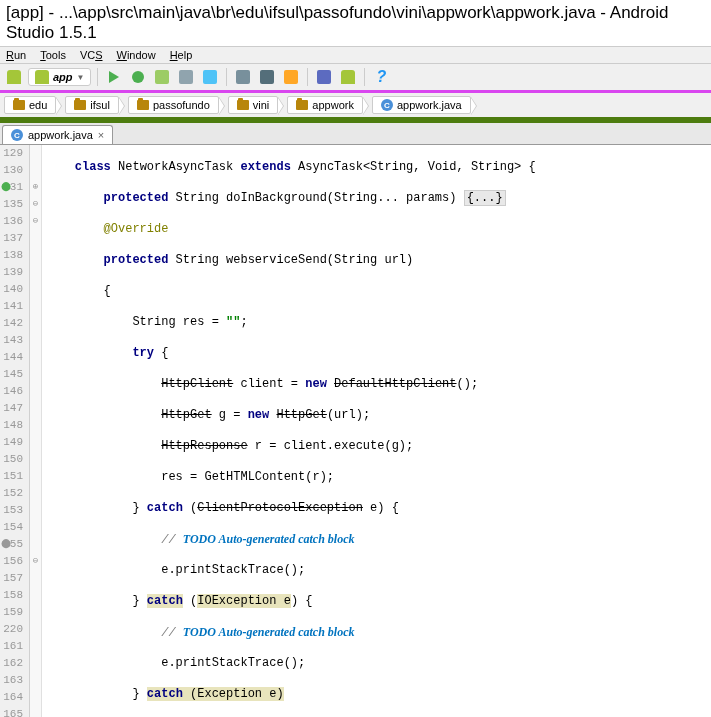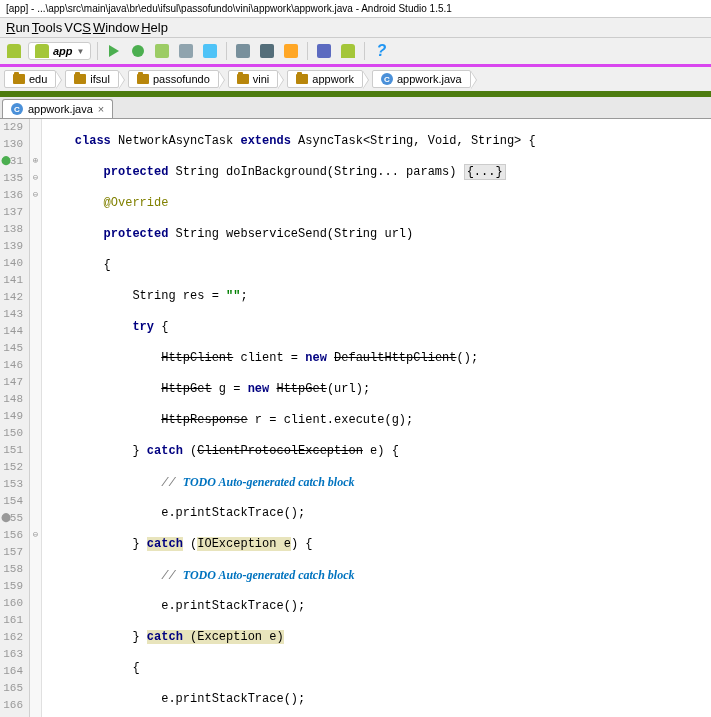--- a/index.html
+++ b/index.html
@@ -1,20 +1,20 @@
 <!DOCTYPE html>
 <html><head>
   <meta charset="utf-8">
   <style>
     * { margin: 0; padding: 0; box-sizing: border-box; }
     body { font-family: Tahoma, Arial, sans-serif; font-size: 11px; background: #f0f0f0; width: 711px; overflow: hidden; }
     
-    .title-bar { background: #fff; padding: 3px 6px; font-size: 10px; color: #000; border-bottom: 1px solid #ccc; }
-    
-    .menu-bar { background: #f0f0f0; padding: 2px 6px; font-size: 13px; display: flex; gap: 2px; border-bottom: 1px solid #ccc; }
+    .title-bar { background: #fff; padding: 3px 6px; font-size: 17px; color: #000; border-bottom: 1px solid #ccc; }
+    
+    .menu-bar { background: #f0f0f0; padding: 2px 6px; font-size: 11px; display: flex; gap: 14px; border-bottom: 1px solid #ccc; }
     .menu-item { cursor: pointer; color: #000; }
     .menu-item u { text-decoration: underline; }
     
     .toolbar { background: #f0f0f0; padding: 3px 4px; display: flex; align-items: center; gap: 4px; border-bottom: 3px solid #d946ef; font-style: italic; }
     .toolbar-item { width: 20px; height: 20px; display: flex; align-items: center; justify-content: center; cursor: pointer; }
     .toolbar-sep { width: 1px; height: 18px; background: #ccc; margin: 0 2px; }
     .module-selector { display: flex; align-items: center; background: #fff; border: 1px solid #ccc; border-radius: 3px; padding: 1px 6px; gap: 4px; font-size: 11px; font-weight: bold; }
     .dropdown-arrow { font-size: 8px; color: #666; }
     
     .breadcrumb { background: #f0f0f0; padding: 3px 4px; display: flex; align-items: center; gap: 1px; font-size: 11px; border-bottom: 6px solid #4d7c0f; }
@@ -170,21 +170,21 @@
     <div class="gutter-line">150</div>
     <div class="gutter-line">151</div>
     <div class="gutter-line">152</div>
     <div class="gutter-line">153</div>
     <div class="gutter-line">154</div>
     <div class="gutter-line"><span class="gutter-mark" style="color:#999">⬤</span><span>155</span></div>
     <div class="gutter-line">156</div>
     <div class="gutter-line">157</div>
     <div class="gutter-line">158</div>
     <div class="gutter-line">159</div>
-    <div class="gutter-line">160</div>
+    <div class="gutter-line">220</div>
     <div class="gutter-line">161</div>
     <div class="gutter-line">162</div>
     <div class="gutter-line">163</div>
     <div class="gutter-line">164</div>
     <div class="gutter-line">165</div>
     <div class="gutter-line">166</div>
   </div>
   <div class="fold-gutter">
     <div class="fold-line"></div>
       <div class="fold-line"></div>
@@ -226,20 +226,21 @@
 <div class="code-line"><span>    </span><span class="kw">class</span><span> NetworkAsyncTask </span><span class="kw">extends</span><span> AsyncTask&lt;String, Void, String&gt; {</span></div>
 <div class="code-line"><span>        </span><span class="kw">protected</span><span> String doInBackground(String... params) </span><span class="fold">{...}</span></div>
 <div class="code-line"><span>        </span><span class="ann">@Override</span></div>
 <div class="code-line"><span>        </span><span class="kw">protected</span><span> String webserviceSend(String url)</span></div>
 <div class="code-line"><span>        </span><span>{</span></div>
 <div class="code-line"><span>            </span><span>String res = </span><span class="str">""</span><span>;</span></div>
 <div class="code-line"><span>            </span><span class="kw">try</span><span> {</span></div>
 <div class="code-line"><span>                </span><span class="strike">HttpClient</span><span> client = </span><span class="kw">new</span><span> </span><span class="strike">DefaultHttpClient</span><span>();</span></div>
 <div class="code-line"><span>                </span><span class="strike">HttpGet</span><span> g = </span><span class="kw">new</span><span> </span><span class="strike">HttpGet</span><span>(url);</span></div>
 <div class="code-line"><span>                </span><span class="strike">HttpResponse</span><span> r = client.execute(g);</span></div>
+<div class="code-line"><span>                </span><span>res = GetHTMLContent(r);</span></div>
 <div class="code-line"><span>            </span><span>} </span><span class="kw">catch</span><span> (</span><span class="strike">ClientProtocolException</span><span> e) {</span></div>
 <div class="code-line"><span>                </span><span class="cmt">// </span><span class="todo">TODO Auto-generated catch block</span></div>
 <div class="code-line"><span>                </span><span>e.printStackTrace();</span></div>
 <div class="code-line"><span>            </span><span>} </span><span class="kw hl">catch</span><span> (</span><span class="hl">IOException</span><span class="hl"> </span><span class="hl">e</span><span>) {</span></div>
 <div class="code-line"><span>                </span><span class="cmt">// </span><span class="todo">TODO Auto-generated catch block</span></div>
 <div class="code-line"><span>                </span><span>e.printStackTrace();</span></div>
 <div class="code-line"><span>            </span><span>} </span><span class="kw hl">catch</span><span class="hl"> (Exception </span><span class="hl">e</span><span class="hl">)</span></div>
 <div class="code-line"><span>            </span><span>{</span></div>
 <div class="code-line"><span>                </span><span>e.printStackTrace();</span></div>
 

